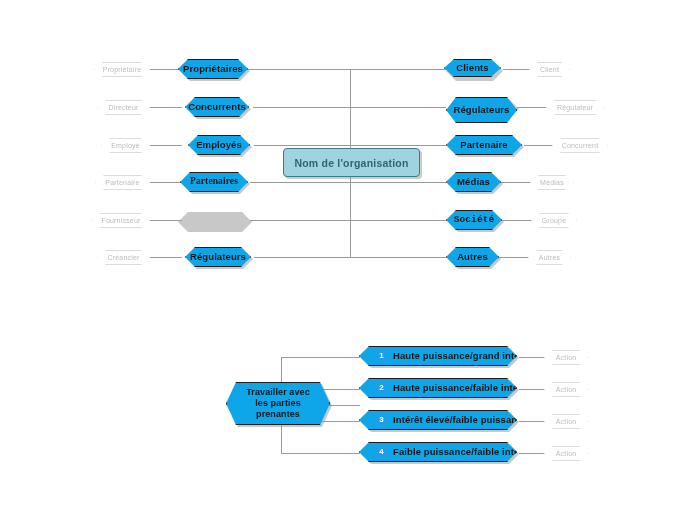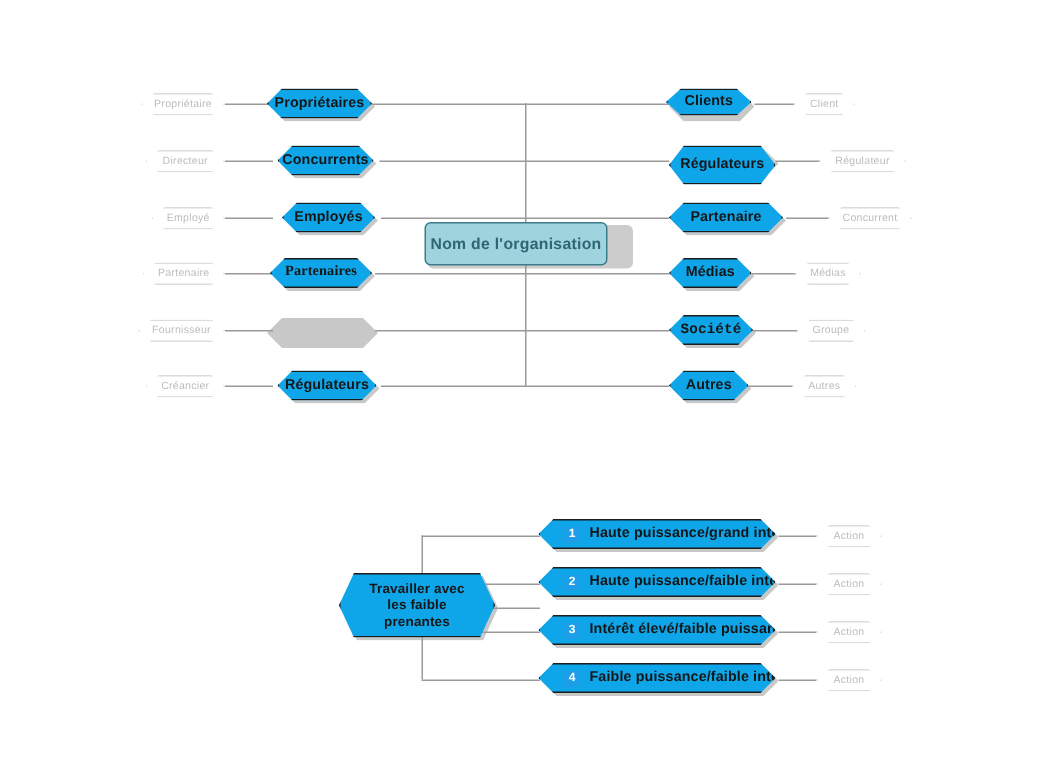--- a/index.html
+++ b/index.html
@@ -173,21 +173,21 @@
       <line x1="281.5" y1="405.5" x2="330" y2="405.5"></line>
 
       <line x1="519" y1="357.5" x2="545" y2="357.5"></line>
       <line x1="519" y1="389.5" x2="545" y2="389.5"></line>
       <line x1="519" y1="421.5" x2="545" y2="421.5"></line>
       <line x1="519" y1="453.5" x2="545" y2="453.5"></line>
     </g>
   </svg>
 
   <div id="org-node-shadow" style="left:285px; top:150px; width:137px; height:29px;"></div>
-  <div id="org-node" style="left:283px; top:148px; width:122px; height:29px;">
+  <div id="org-node" style="left:283px; top:148px; width:137px; height:29px;">
     <span>Nom de l'organisation</span>
   </div>
 
   <div class="ghost" style="left:94px; top:62px; width:56px; height:15px;">
     <span>Propriétaire</span>
     </div>
   <div class="ghost" style="left:97px; top:100px; width:53px; height:15px;">
     <span>Directeur</span>
     </div>
   <div class="ghost" style="left:101px; top:138px; width:49px; height:15px;">
@@ -275,21 +275,21 @@
   <div class="ghost" style="left:531px; top:213px; width:46px; height:15px;">
     <span>Groupe</span>
     </div>
   <div class="ghost" style="left:528px; top:250px; width:43px; height:15px;">
     <span>Autres</span>
     </div>
 
   <div class="node-shadow" style="left:228px; top:384px; width:104px; height:43px;"></div>
   <div class="node multiline" style="left:226px; top:382px; width:104px; height:43px; flex-direction:column;">
     <span>Travailler avec</span>
-    <span>les faible</span>
+    <span>les parties</span>
     <span>prenantes</span>
   </div>
 
   <div class="node-shadow" style="left:361px; top:348px; width:158px; height:20px;"></div>
   <div class="node num-node" style="left:359px; top:346px; width:158px; height:20px;">
     <span class="badge">1</span>
     <span class="num-label">Haute puissance/grand intérêt</span>
   </div>
 
   <div class="node-shadow" style="left:361px; top:380px; width:158px; height:20px;"></div>

